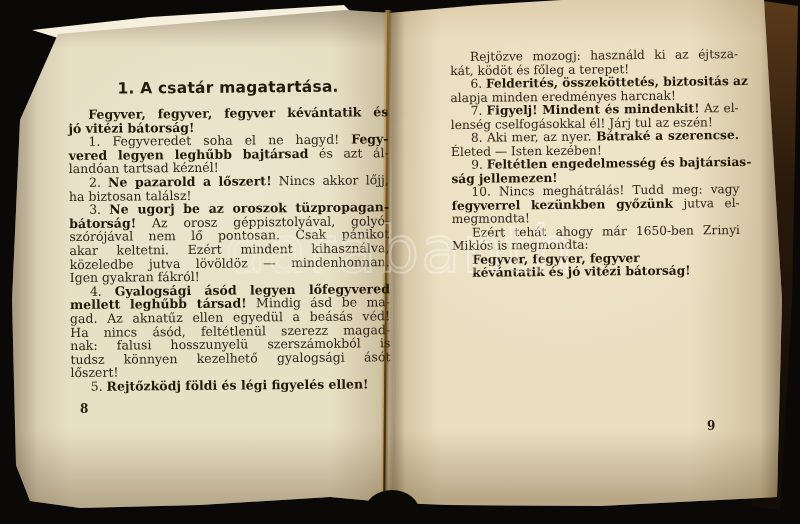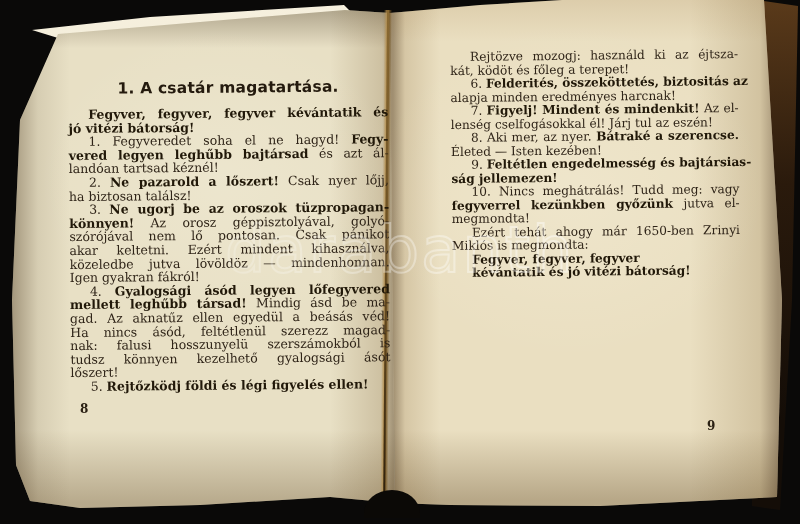--- a/index.html
+++ b/index.html
@@ -80,24 +80,24 @@
   <div class="spine-notch"></div>
 
   <div class="textblock left-text">
     <div class="heading">1. A csatár magatartása.</div>
     <div id="left-lines">
         <div class="tline ind"><span class="b">Fegyver, fegyver, fegyver kévántatik és</span></div>
         <div class="tline end"><span class="b">jó vitézi bátorság!</span></div>
         <div class="tline ind"><span>1. Fegyveredet soha el ne hagyd! </span><span class="b">Fegy-</span></div>
         <div class="tline"><span class="b">vered legyen leghűbb bajtársad</span><span> és azt ál-</span></div>
         <div class="tline end"><span>landóan tartsad kéznél!</span></div>
-        <div class="tline ind"><span>2. </span><span class="b">Ne pazarold a lőszert!</span><span> Csak nyer lőjj,</span></div>
+        <div class="tline ind"><span>2. </span><span class="b">Ne pazarold a lőszert!</span><span> Nincs akkor lőjj,</span></div>
         <div class="tline end"><span>ha biztosan találsz!</span></div>
         <div class="tline ind"><span>3. </span><span class="b">Ne ugorj be az oroszok tüzpropagan-</span></div>
-        <div class="tline"><span class="b">könnyen!</span><span> Az orosz géppisztolyával, golyó-</span></div>
+        <div class="tline"><span class="b">bátorság!</span><span> Az orosz géppisztolyával, golyó-</span></div>
         <div class="tline"><span>szórójával nem lő pontosan. Csak pánikot</span></div>
         <div class="tline"><span>akar keltetni. Ezért mindent kihasználva,</span></div>
         <div class="tline"><span>közeledbe jutva lövöldöz — mindenhonnan.</span></div>
         <div class="tline end"><span>Igen gyakran fákról!</span></div>
         <div class="tline ind"><span>4. </span><span class="b">Gyalogsági ásód legyen lőfegyvered</span></div>
         <div class="tline"><span class="b">mellett leghűbb társad!</span><span> Mindig ásd be ma-</span></div>
         <div class="tline"><span>gad. Az aknatűz ellen egyedül a beásás véd!</span></div>
         <div class="tline"><span>Ha nincs ásód, feltétlenül szerezz magad-</span></div>
         <div class="tline"><span>nak: falusi hosszunyelü szerszámokból is</span></div>
         <div class="tline"><span>tudsz könnyen kezelhető gyalogsági ásót</span></div>

